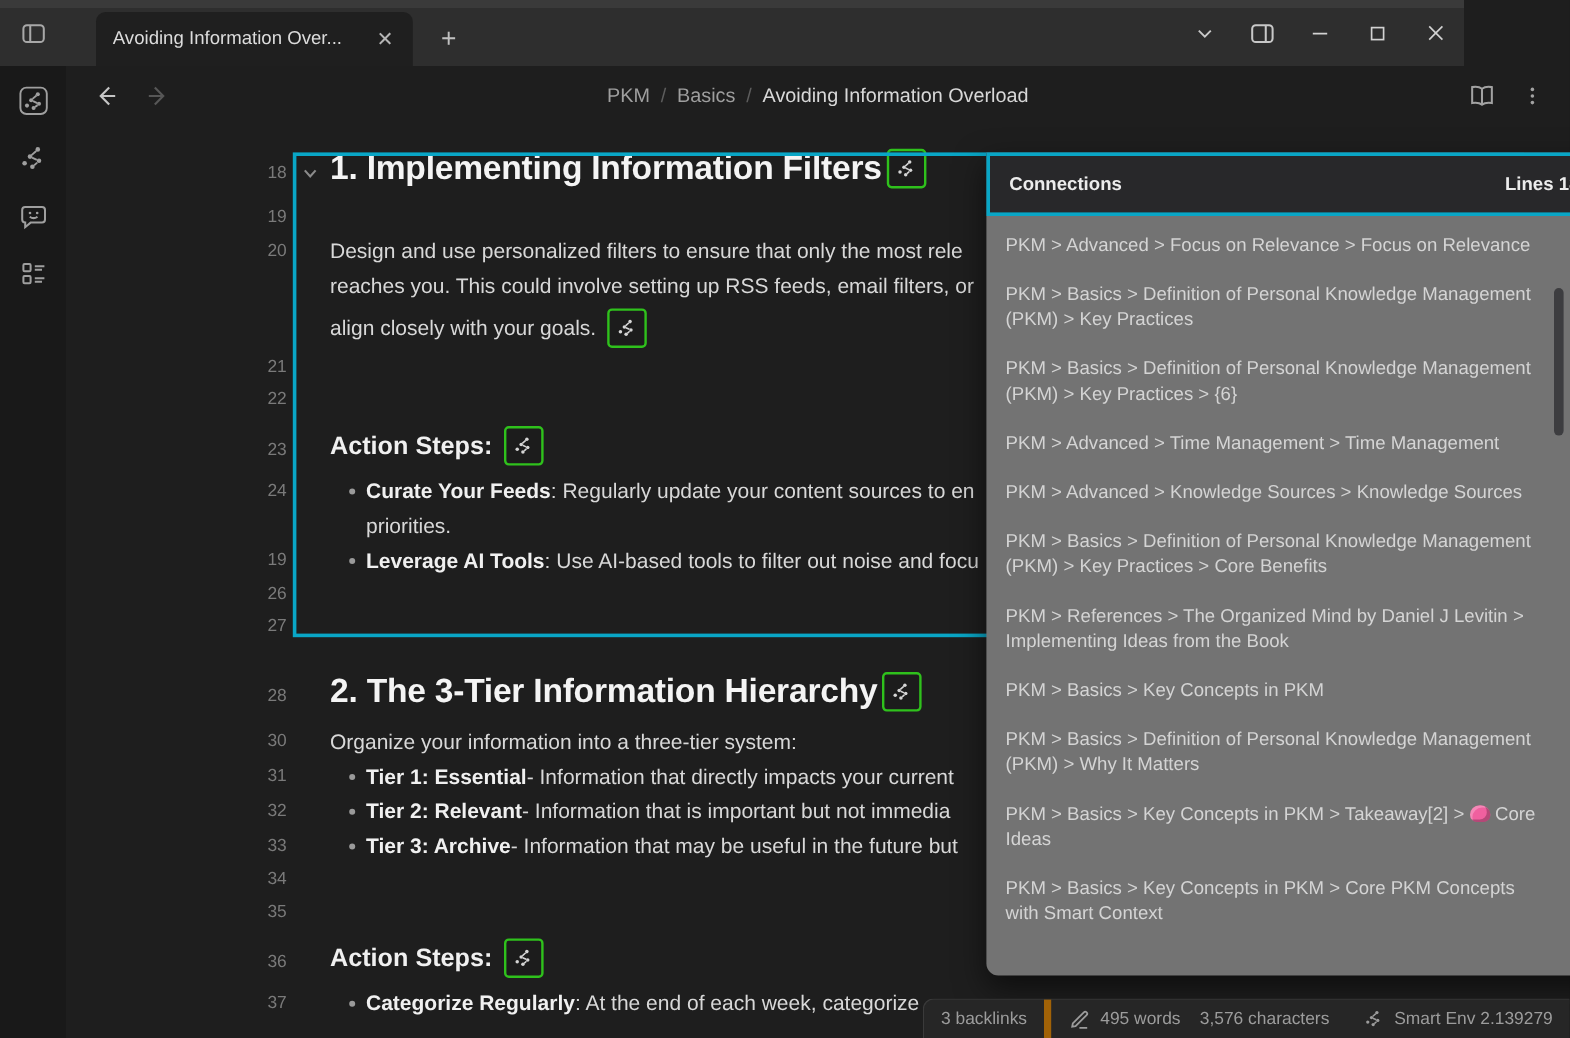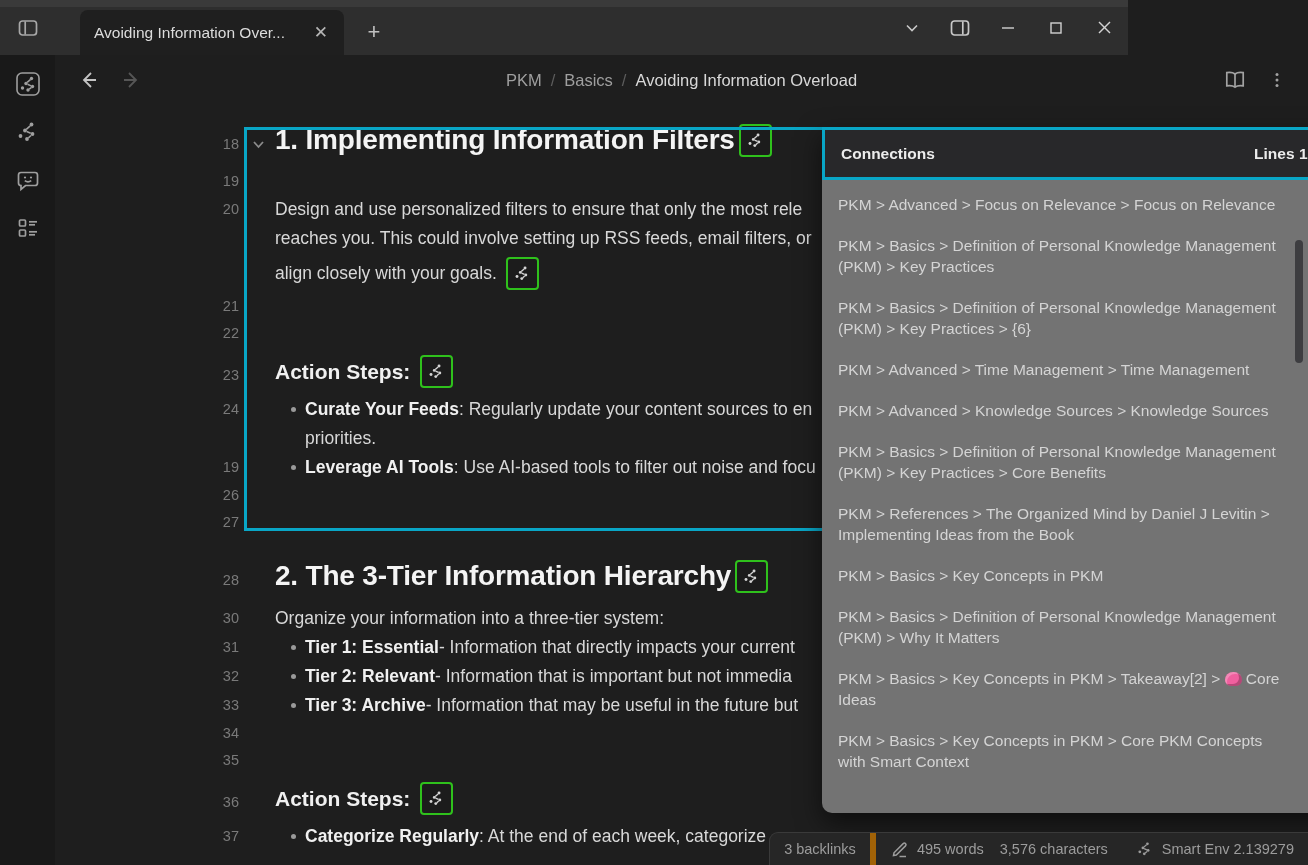--- a/index.html
+++ b/index.html
@@ -1,21 +1,21 @@
 <!DOCTYPE html>
 <html style="--accent: #09a6c6; --green: #2fc11c;"><head>
 <meta charset="utf-8">
 <style>
   * { margin:0; padding:0; box-sizing:border-box; }
   html,body { width:1308px; height:865px; overflow:hidden; background:#1e1e1e;
               font-family:"Liberation Sans", sans-serif; }
   :root { --accent:#09a6c6; --green:#2fc11c; }
 
   
-  .titlebar { position:absolute; left:0; top:0; width:1128px; height:55px;
+  .titlebar { position:absolute; left:0; top:0; width:1220px; height:55px;
     background:linear-gradient(#3a3a3a 0 7px, #2e2e2e 7px); z-index:40; }
   .corner-cell { position:absolute; left:0; top:0; width:55px; height:55px;
     display:flex; align-items:center; justify-content:center; }
   .tab { position:absolute; left:80px; top:10px; width:264px; height:45px;
     background:#1f1f1f; border-radius:8px 8px 0 0; display:flex; align-items:center;
     padding:0 12px 0 14px; }
   .tab-title { flex:1; color:#dcdcdc; font-size:15.5px; white-space:nowrap; overflow:hidden; }
   .tab-close { color:#b5b5b5; font-size:17px; cursor:default; padding:0 4px; }
   .new-tab { position:absolute; left:356px; top:14px; width:36px; height:36px;
     color:#c0c0c0; font-size:22px; display:flex; align-items:center; justify-content:center; }

